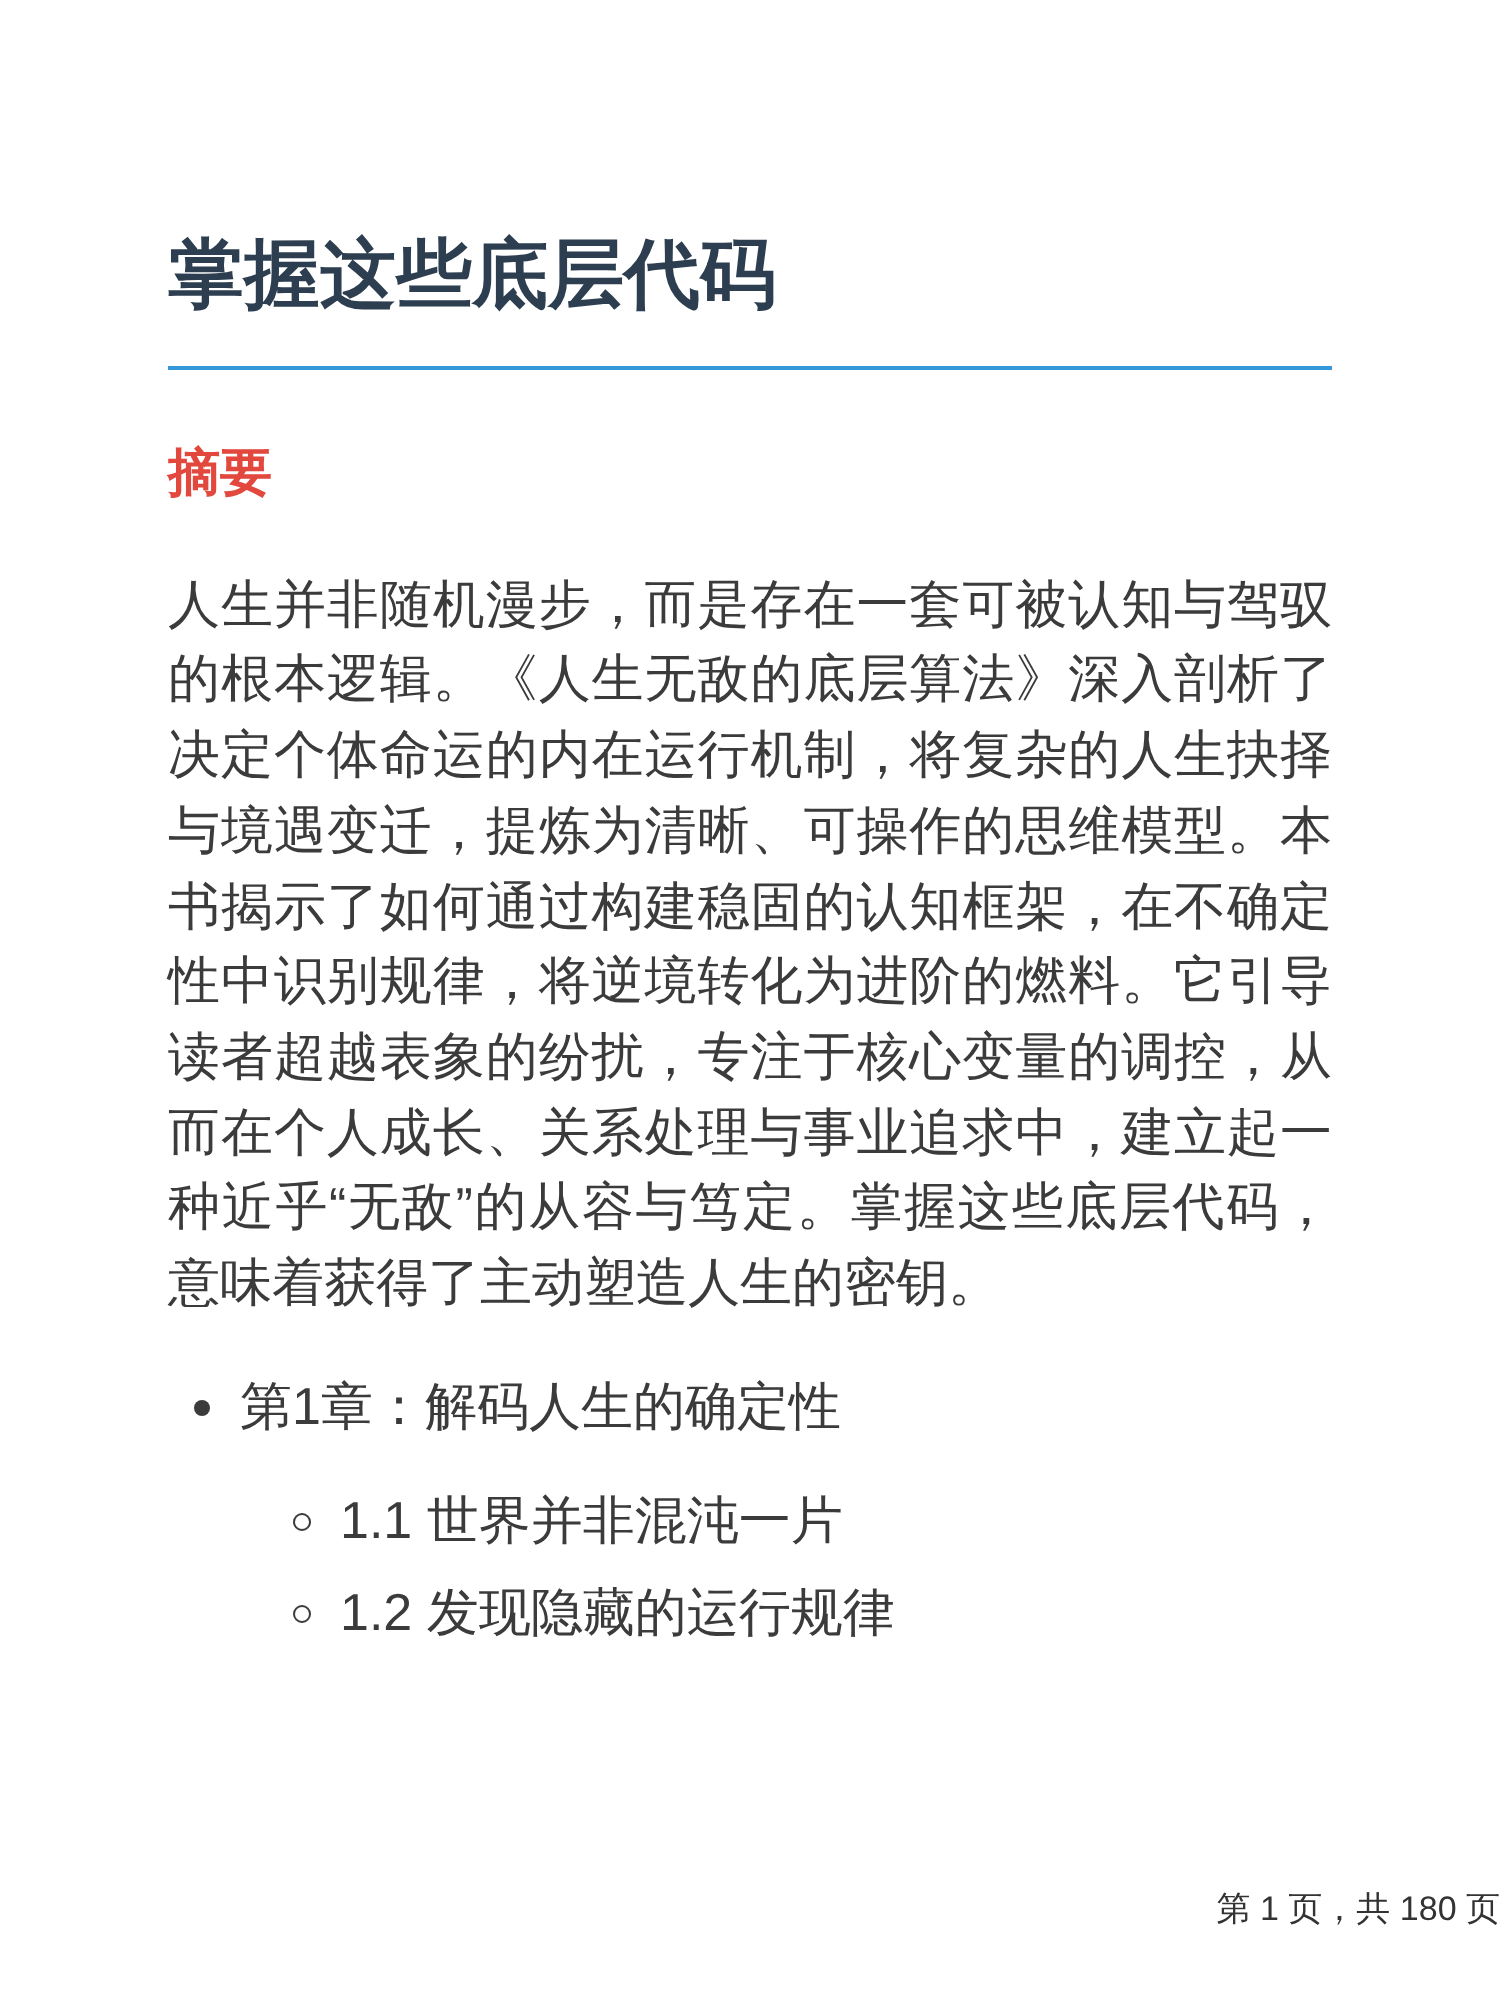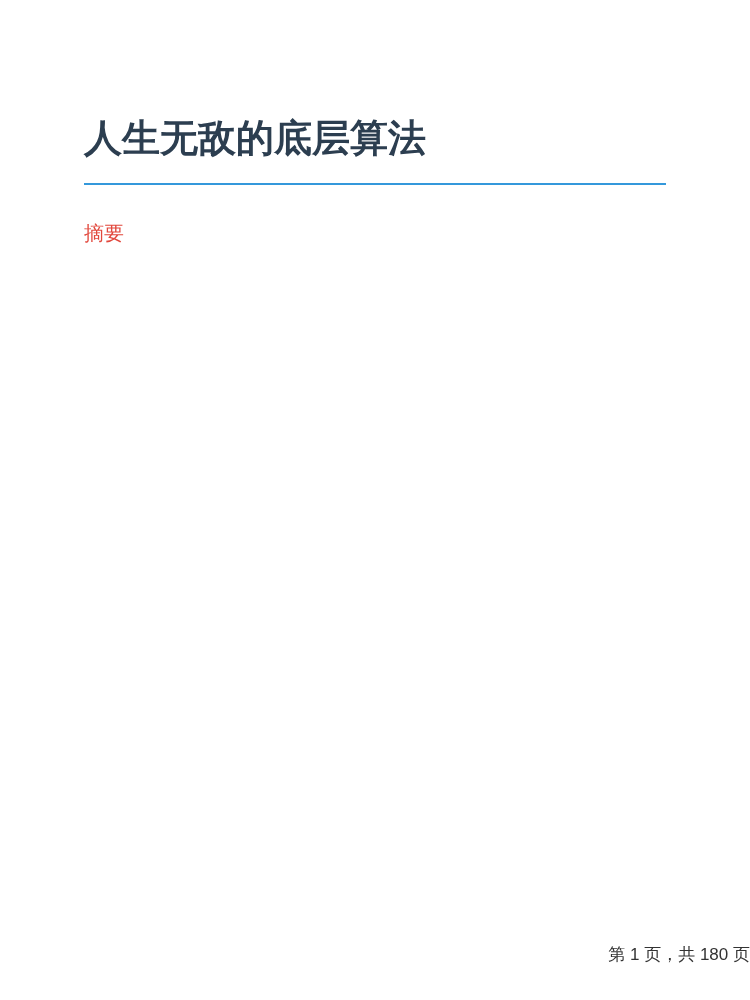--- a/index.html
+++ b/index.html
@@ -30,23 +30,23 @@
     color: var(--title-text, #2c3e50);
   }
   .title-divider {
     height: 0;
     border: none;
     border-top: 2px solid var(--divider, #3498db);
     margin: 20px 0 0 0;
   }
   .section-heading {
     margin: 36px 0 0 0;
-    font-size: 20px;
+    font-size: 26px;
     line-height: 1.2;
-    font-weight: 400;
+    font-weight: 700;
     color: var(--section-heading, #e2483d);
   }
   .abstract-body {
     margin: 32px 0 0 0;
     font-size: 26px;
     line-height: 37.7px;
     color: var(--body-text, #3b3b3b);
     text-align: justify;
   }
   .toc-list {
@@ -74,24 +74,34 @@
     font-size: 17px;
     line-height: 1.2;
     color: var(--footer-text, #333333);
   }
 </style>
 </head>
 <body>
 
 <div class="page">
 
-  <h1 class="doc-title">人生无敌的底层算法</h1>
+  <h1 class="doc-title">掌握这些底层代码</h1>
 
   <hr class="title-divider">
 
   <h2 class="section-heading">摘要</h2>
 
+  <p class="abstract-body">人生并非随机漫步，而是存在一套可被认知与驾驭的根本逻辑。《人生无敌的底层算法》深入剖析了决定个体命运的内在运行机制，将复杂的人生抉择与境遇变迁，提炼为清晰、可操作的思维模型。本书揭示了如何通过构建稳固的认知框架，在不确定性中识别规律，将逆境转化为进阶的燃料。它引导读者超越表象的纷扰，专注于核心变量的调控，从而在个人成长、关系处理与事业追求中，建立起一种近乎“无敌”的从容与笃定。掌握这些底层代码，意味着获得了主动塑造人生的密钥。</p>
 
 
+  <ul class="toc-list">
+    <li>
+      <span>第1章：解码人生的确定性</span>
+      <ul class="toc-sub-list">
+        <li>1.1 世界并非混沌一片</li>
+        <li>1.2 发现隐藏的运行规律</li>
+      </ul>
+    </li>
+  </ul>
 
   <div class="page-footer">第 1 页，共 180 页</div>
 
 </div>
 
 </body></html>

